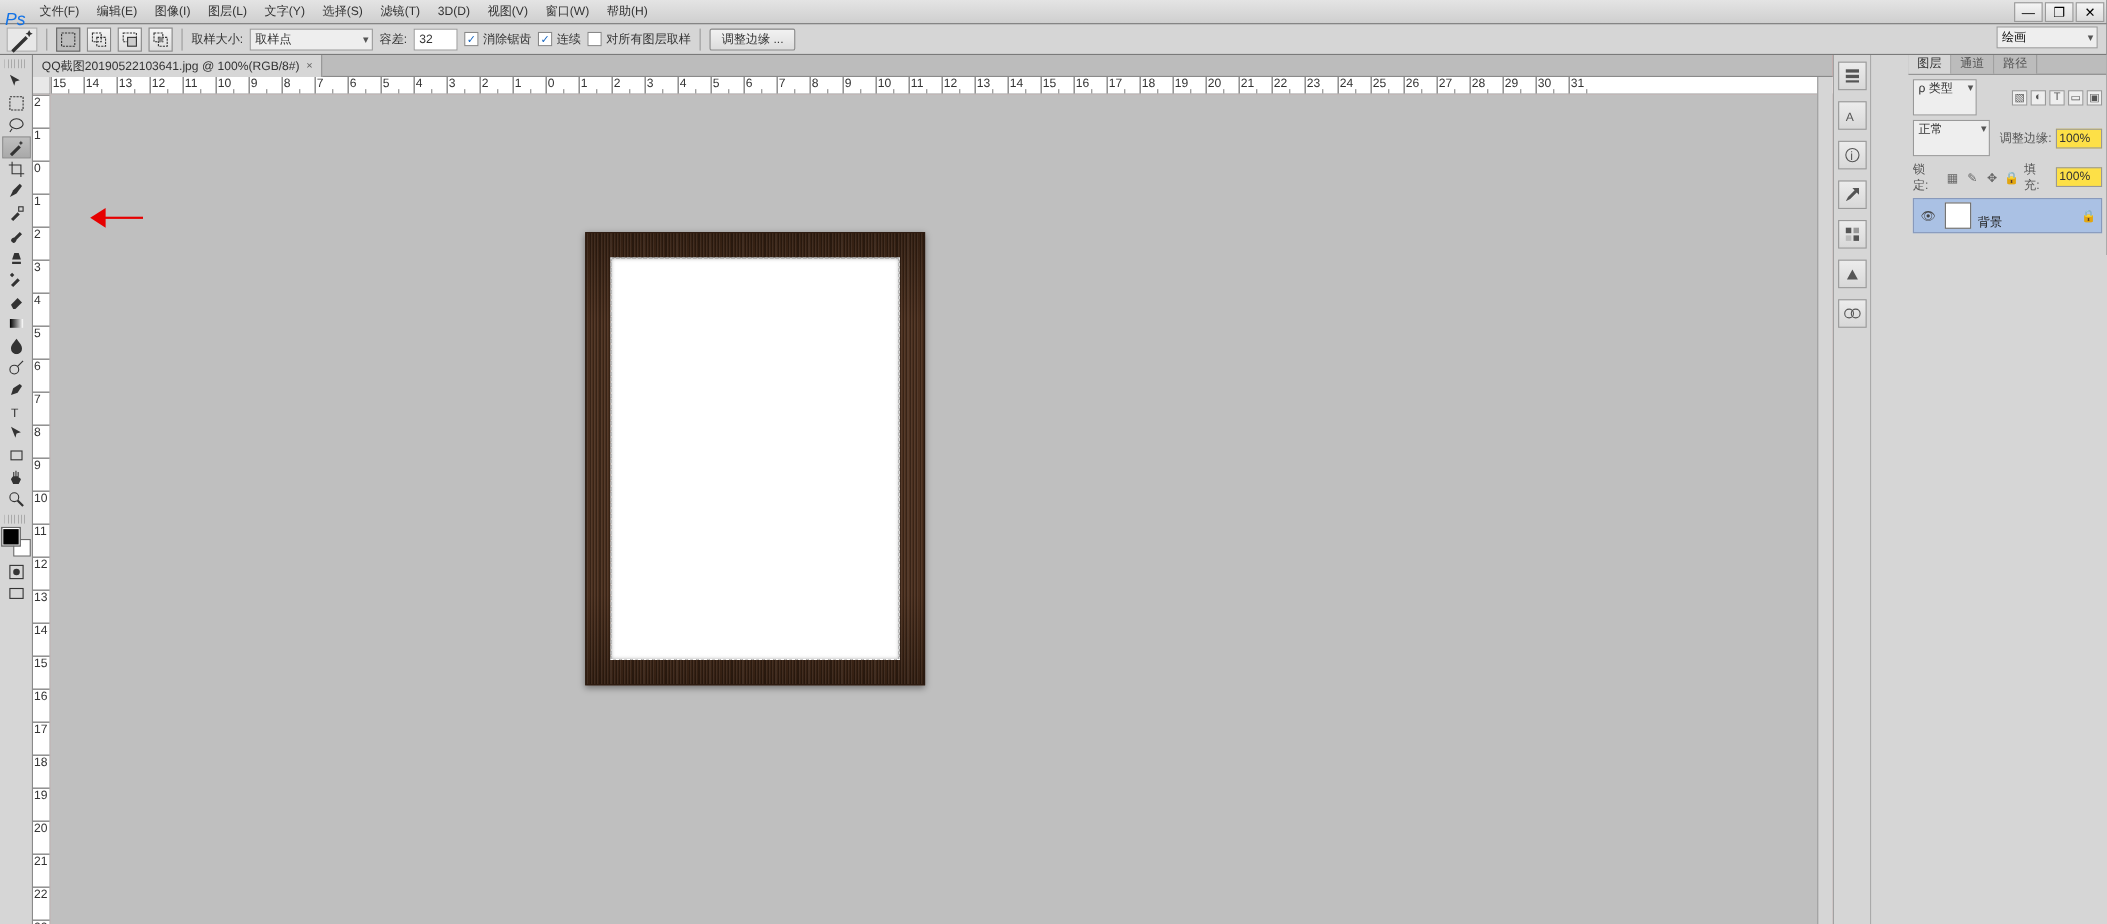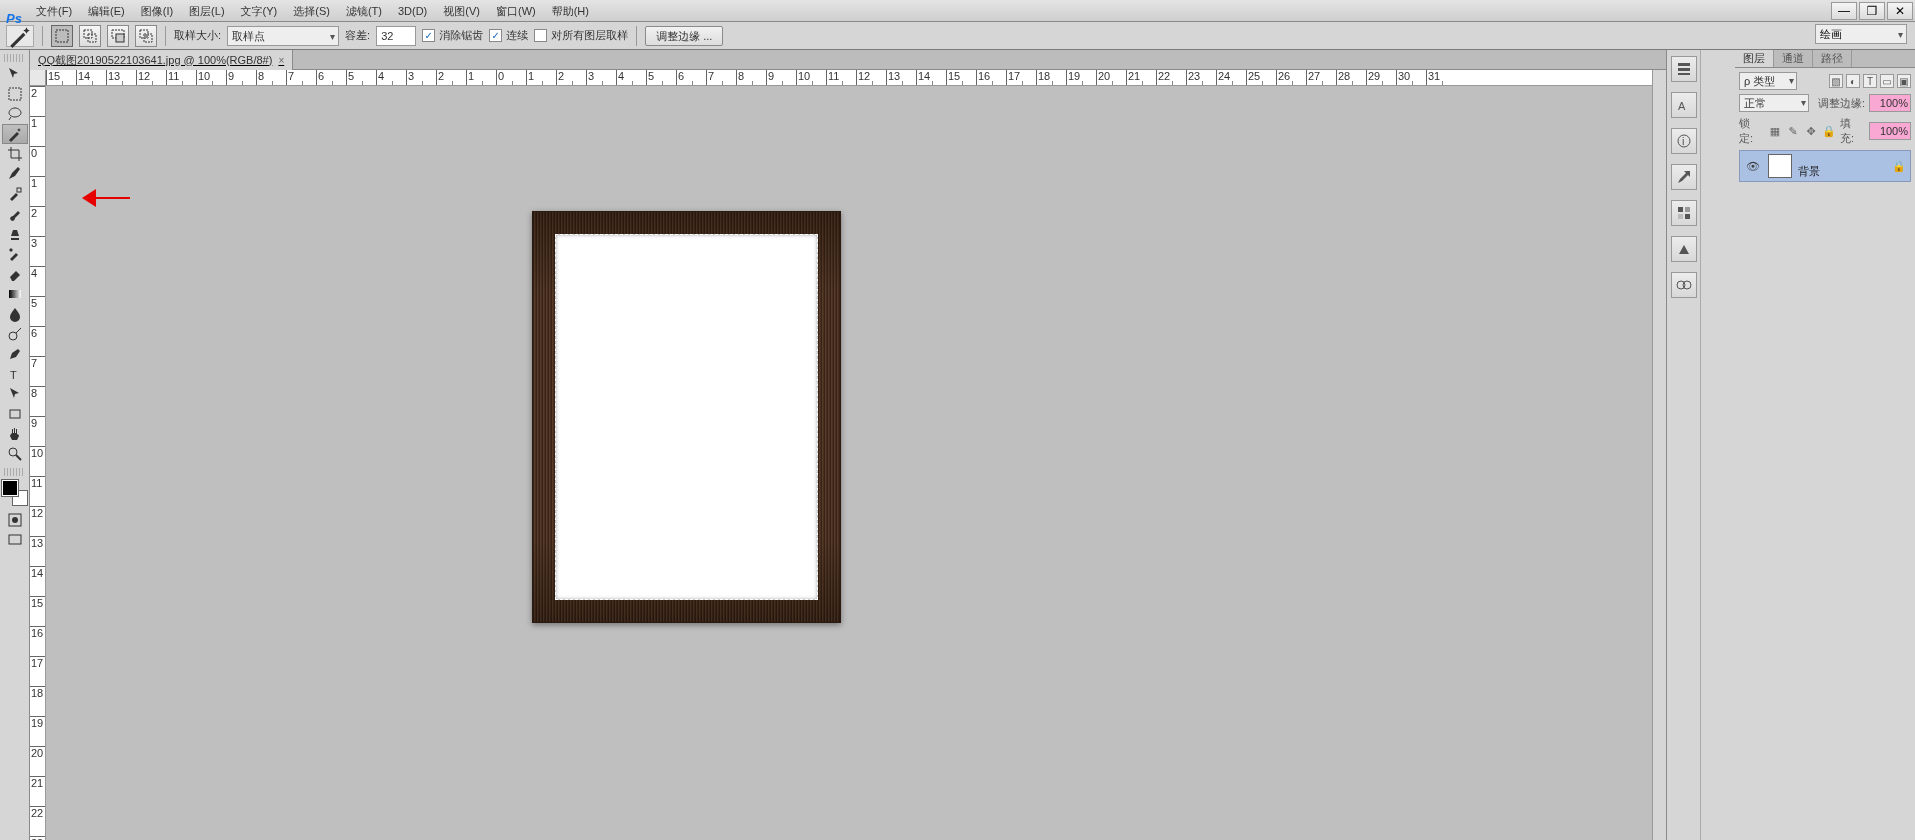--- a/index.html
+++ b/index.html
@@ -1,20 +1,20 @@
 <!DOCTYPE html>
 <html><head>
 <meta charset="utf-8">
 <style>
 * { margin: 0; padding: 0; box-sizing: border-box; font-family: "Microsoft YaHei", sans-serif; font-size: 11px; user-select: none; }
 body { background: #535353; width: 1915px; height: 840px; overflow: hidden; position: relative; }
 
 
 .menubar { height: 22px; background: linear-gradient(#e4e4e4, #cfcfcf); display: flex; align-items: center; border-bottom: 1px solid #8a8a8a; }
-.ps-logo { width: 28px; height: 22px; display: flex; align-items: center; justify-content: center; color: #1473e6; font-weight: bold; font-size: 13px; font-style: italic; margin-top: 16px; }
+.ps-logo { width: 28px; height: 22px; display: flex; align-items: center; justify-content: center; color: #1473e6; font-weight: normal; font-size: 16px; font-style: italic; margin-top: 16px; }
 .menubar .menu-item { padding: 0 8px; line-height: 22px; color: #333; cursor: default; }
 .win-ctrls { margin-left: auto; display: flex; }
 .win-ctrls .btn { width: 26px; height: 18px; margin: 2px 2px 2px 0; background: linear-gradient(#f5f5f5,#dcdcdc); border: 1px solid #9a9a9a; display: flex; align-items: center; justify-content: center; font-size: 12px; }
 
 
 .optionsbar { height: 28px; background: #d6d6d6; display: flex; align-items: center; border-bottom: 1px solid #7a7a7a; padding: 0 6px; gap: 6px; color: #333; }
 .tool-ind { width: 28px; height: 22px; border: 1px solid #aaa; display:flex; align-items:center; justify-content:center; background:#e8e8e8; }
 .opt-sep { width: 1px; height: 20px; background: #9a9a9a; margin: 0 2px; }
 .mode-btn { width: 22px; height: 22px; background: linear-gradient(#f6f6f6,#ddd); border: 1px solid #8a8a8a; display: flex; align-items: center; justify-content:center; }
 .mode-btn.active { background: #bcbcbc; border: 1px solid #666; }
@@ -34,21 +34,21 @@
 .toolbox { width: 30px; background: #d6d6d6; border-right: 1px solid #8a8a8a; padding-top: 2px; }
 .toolbox .grip { height: 8px; background: repeating-linear-gradient(to right, #aaa 0 1px, transparent 1px 3px); margin: 2px 4px 2px; }
 .toolbox .tool { width: 26px; height: 20px; margin: 0 auto; display:flex; align-items:center; justify-content:center; border: 1px solid transparent; }
 .toolbox .tool.active { background: linear-gradient(#bfbfbf,#a9a9a9); border: 1px solid #888; }
 .toolbox .tool svg { width: 16px; height: 16px; }
 .toolbox .swatches { position: relative; width: 26px; height: 26px; margin: 4px auto; }
 .toolbox .swatches .fg { position:absolute; top:0; left:0; width: 16px;height:16px; background:#000; border:1px solid #fff; outline:1px solid #666; }
 .toolbox .swatches .bg { position:absolute; bottom:0; right:0; width:16px;height:16px; background:#fff; border:1px solid #666; }
 
 
-.docarea { flex: 1; display: flex; flex-direction: column; background: #fca5a5; position: relative; text-decoration: underline; }
+.docarea { flex: 1; display: flex; flex-direction: column; background: #fca5a5; position: relative; }
 .doctabs { height: 20px; background: #bcbcbc; border-bottom: 1px solid #8a8a8a; display: flex; }
 .doctab { height: 20px; padding: 0 8px; background: #d6d6d6; border-right: 1px solid #8a8a8a; display: flex; align-items: center; gap: 6px; color:#333; }
 .doctab .close { font-size: 10px; color: #666; }
 .rulers-corner { position:absolute; left:0; top:20px; width:16px; height:16px; background:#e8e8e8; border-right:1px solid #999; border-bottom:1px solid #999; }
 .ruler-h { position:absolute; top:20px; left:16px; right:0; height:16px; background:#fff; border-bottom:1px solid #999; overflow:hidden; display:flex; }
 .ruler-h .tick { position:relative; width:30px; height:16px; border-left:1px solid #666; font-size:9px; color:#333; }
 .ruler-h .tick span { position:absolute; top:0; left:1px; }
 .ruler-h .tick::after { content:""; position:absolute; left:15px; bottom:0; width:1px; height:5px; background:#888; }
 .ruler-v { position:absolute; top:36px; left:0; bottom:0; width:16px; background:#fff; border-right:1px solid #999; overflow:hidden; }
 .ruler-v .tick { position:relative; height:30px; width:16px; border-top:1px solid #666; font-size:9px; color:#333; }
@@ -77,23 +77,23 @@
 .dockcol { width: 34px; border-right:1px solid #aaa; padding-top:6px; display:flex; flex-direction:column; align-items:center; gap:10px; }
 .dockcol .dock-icon { width: 26px; height: 26px; background: linear-gradient(#ececec,#d8d8d8); border:1px solid #999; display:flex; align-items:center; justify-content:center; }
 .dockcol .dock-icon svg { width:16px; height:16px; }
 
 .panels { width: 180px; background:#d6d6d6; display:flex; flex-direction:column; }
 .panel-tabs { height:18px; background:#bcbcbc; border-bottom:1px solid #8a8a8a; display:flex; }
 .panel-tab { padding:0 8px; line-height:17px; border-right:1px solid #999; background:#d6d6d6; color:#333; }
 .panel-tab.inactive { background:#bcbcbc; color:#555; }
 .panel-body { padding:4px; display:flex; flex-direction:column; gap:4px; }
 .panel-row { display:flex; align-items:center; gap:4px; }
-.mini-select { flex:0 0 auto; height:18px; background:#eee; border:1px solid #999; padding:0 16px 0 4px; position:relative; line-height:16px; color:#333; }
+.mini-select { flex:0 0 auto; height:33px; background:#eee; border:1px solid #999; padding:0 16px 0 4px; position:relative; line-height:16px; color:#333; }
 .mini-select::after { content:"▾"; position:absolute; right:2px; top:0; font-size:10px; color:#555; }
-.mini-input { width:42px; height:18px; background:#f9a8d4; border:1px solid #999; line-height:16px; padding:0 2px; text-align:right; color:#333; }
+.mini-input { width:42px; height:18px; background:#fde047; border:1px solid #999; line-height:16px; padding:0 2px; text-align:left; color:#333; }
 .lock-icons { display:flex; gap:4px; }
 .lock-icons span { width:14px;height:14px; display:flex;align-items:center;justify-content:center; color:#666; font-size:11px; }
 .filter-icons { display:flex; gap:3px; margin-left:auto; }
 .filter-icons span { width:14px;height:14px;border:1px solid #999;background:#eee; display:flex;align-items:center;justify-content:center; font-size:10px; color:#555; }
 .layer-row { height:32px; display:flex; align-items:center; gap:6px; background:#aac1e4; border:1px solid #8899bb; padding:0 4px; }
 .vis-toggle { width:18px;height:18px; display:flex;align-items:center;justify-content:center; color:#444; }
 .thumb { width:24px;height:24px; background:#fff; border:1px solid #666; }
 .layer-name { color:#222; flex:1;margin-top:11px; }
 .lock-mark { color:#555; }
 

